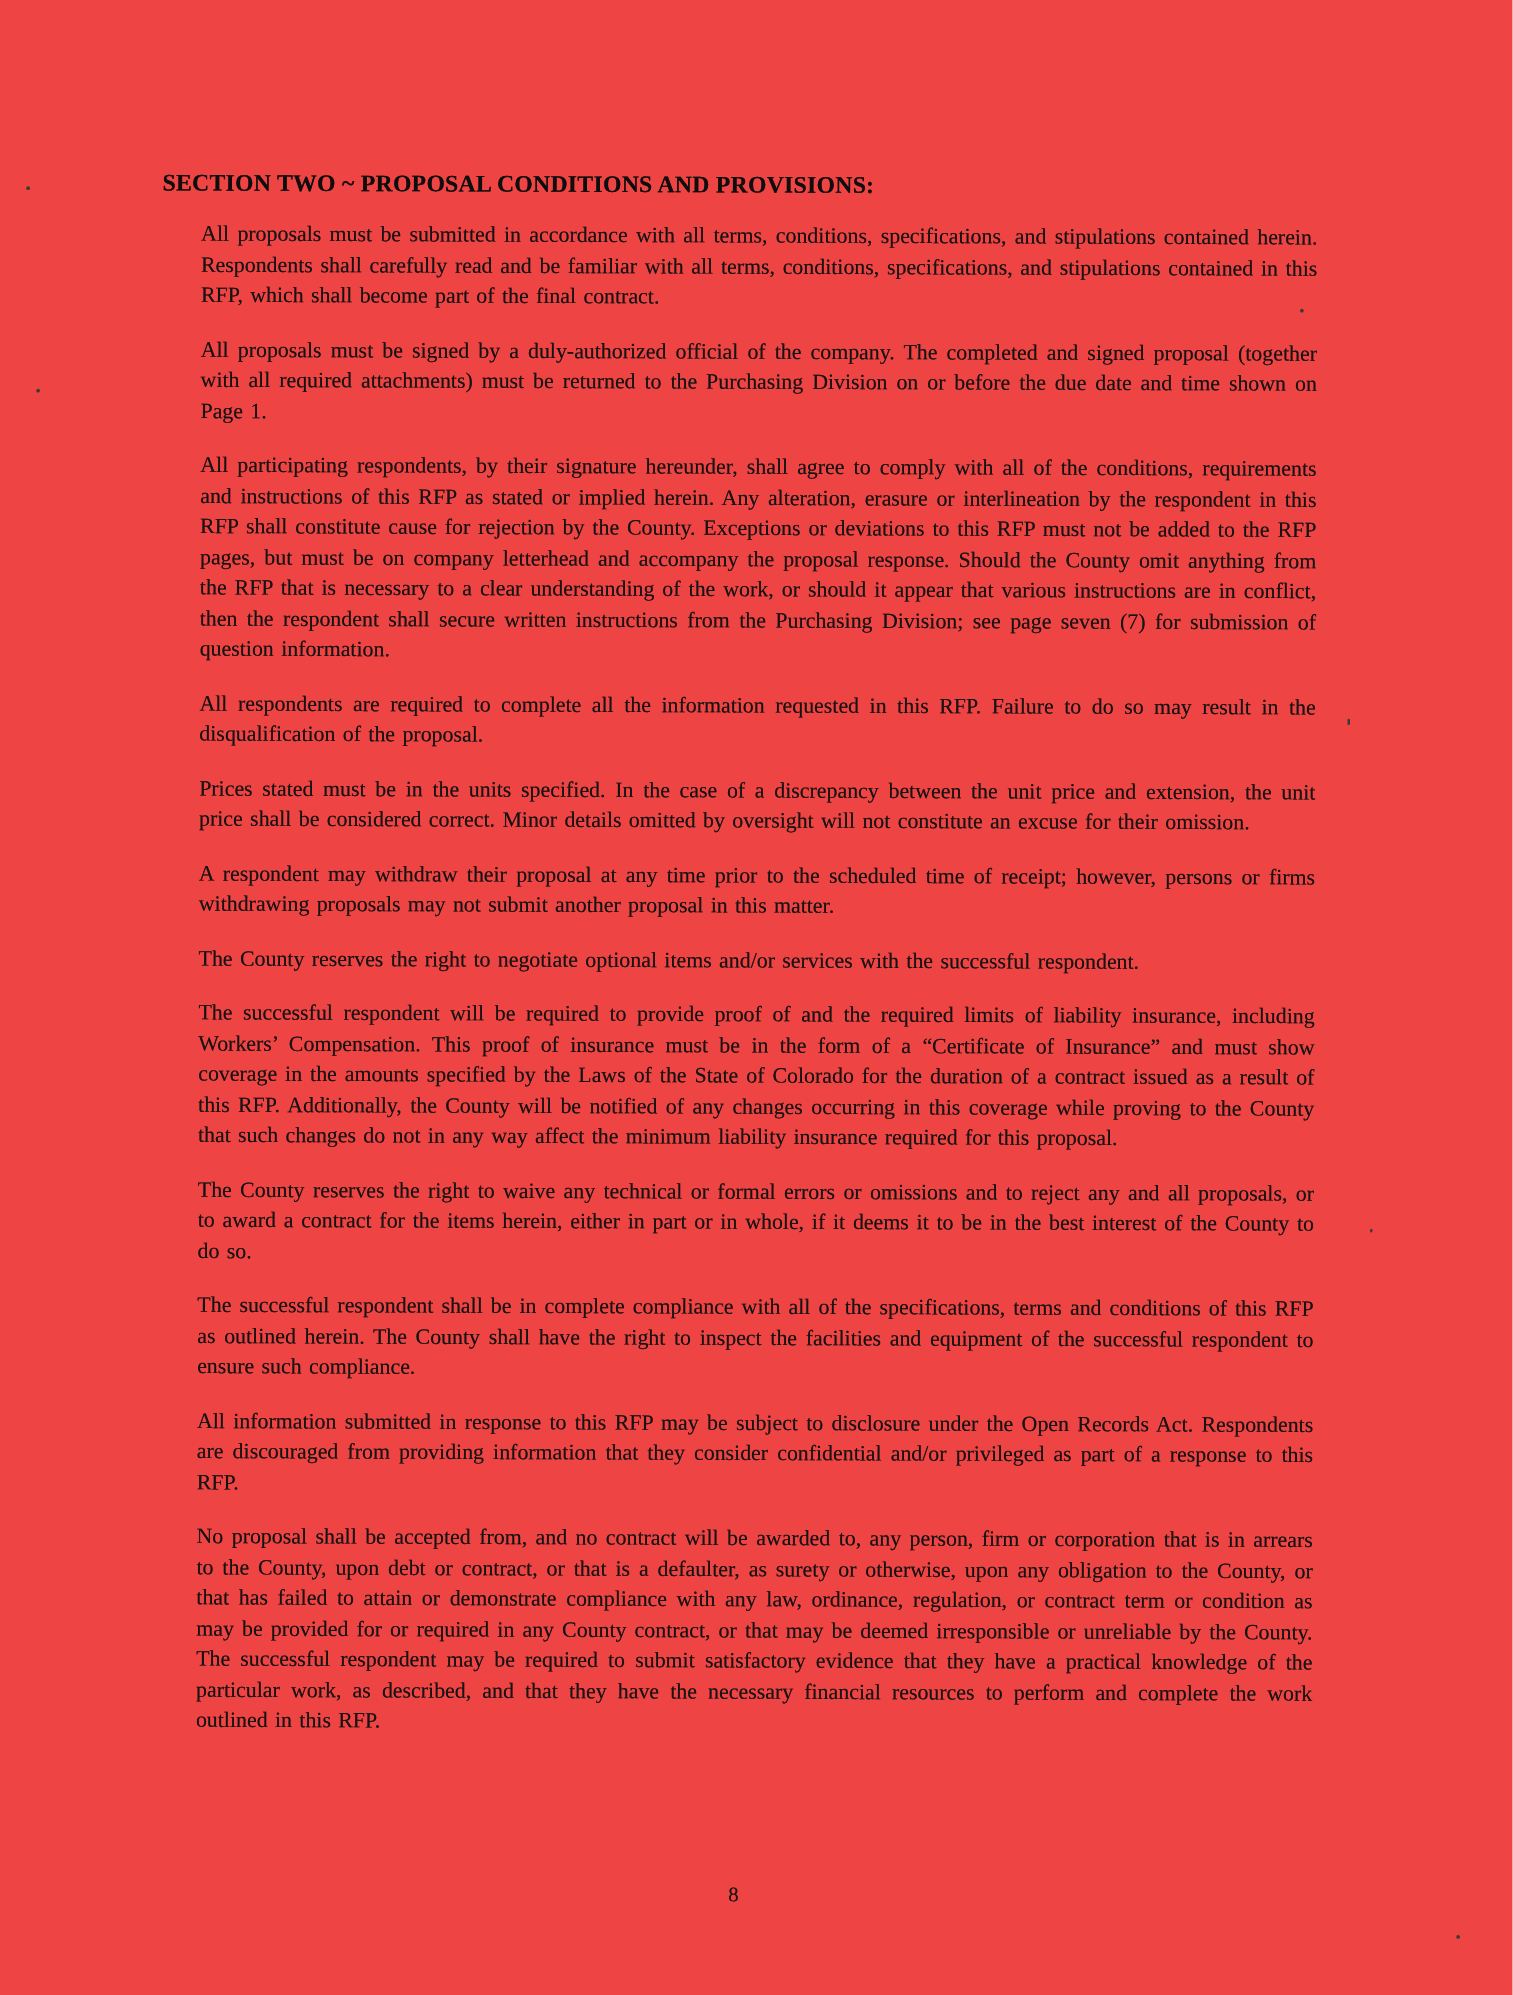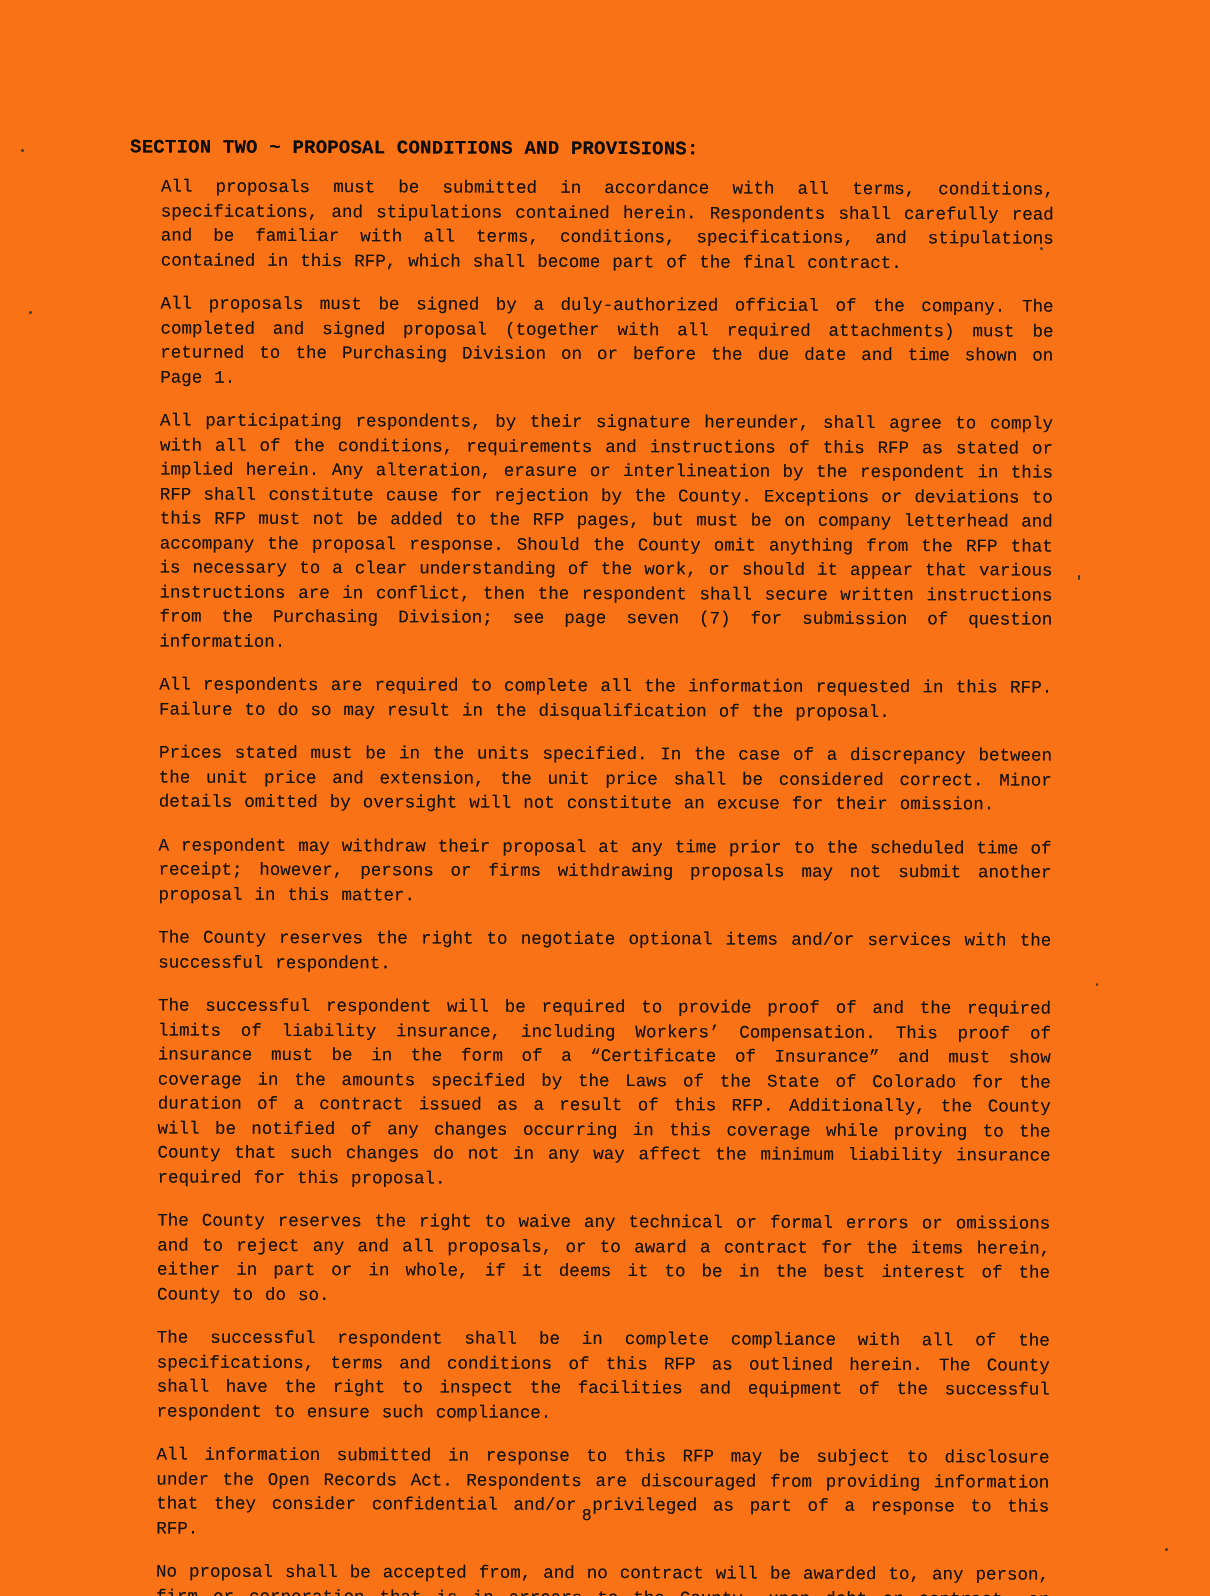--- a/index.html
+++ b/index.html
@@ -4,23 +4,23 @@
 <style>
   html, body {
     margin: 0;
     padding: 0;
     background: #ffffff;
   }
   .page {
     position: relative;
     width: 1210px;
     height: 1596px;
-    background: #f97316;
+    background: #ef4444;
     overflow: hidden;
-    font-family: Liberation Mono, monospace;
+    font-family: Liberation Serif, serif;
     color: #161616;
   }
   
   .scan-tilt {
     position: absolute;
     left: 0; top: 0;
     width: 1210px;
     height: 1596px;
     transform: rotate(0.2deg);
     transform-origin: 600px 160px;

